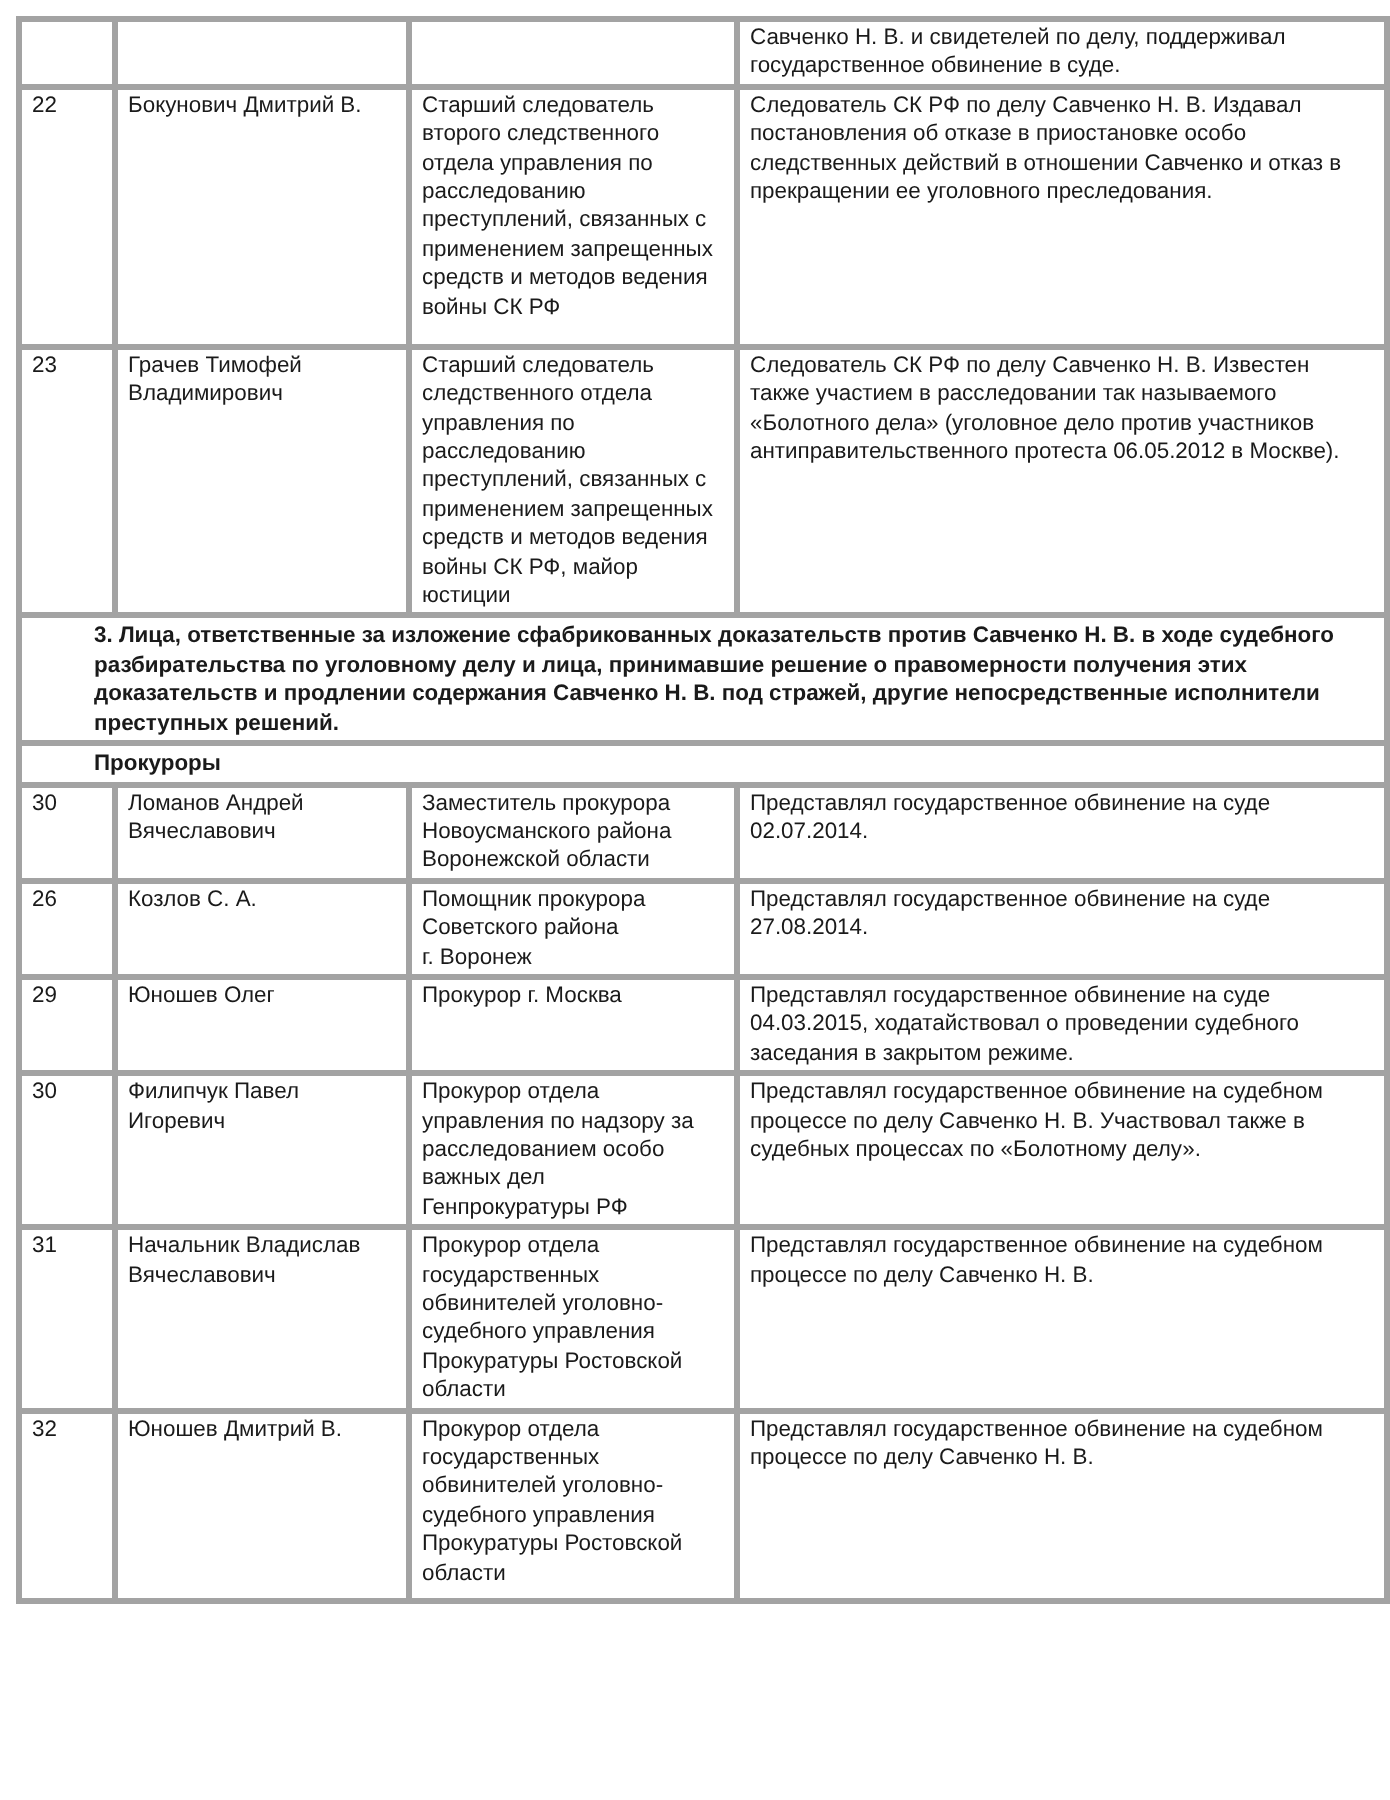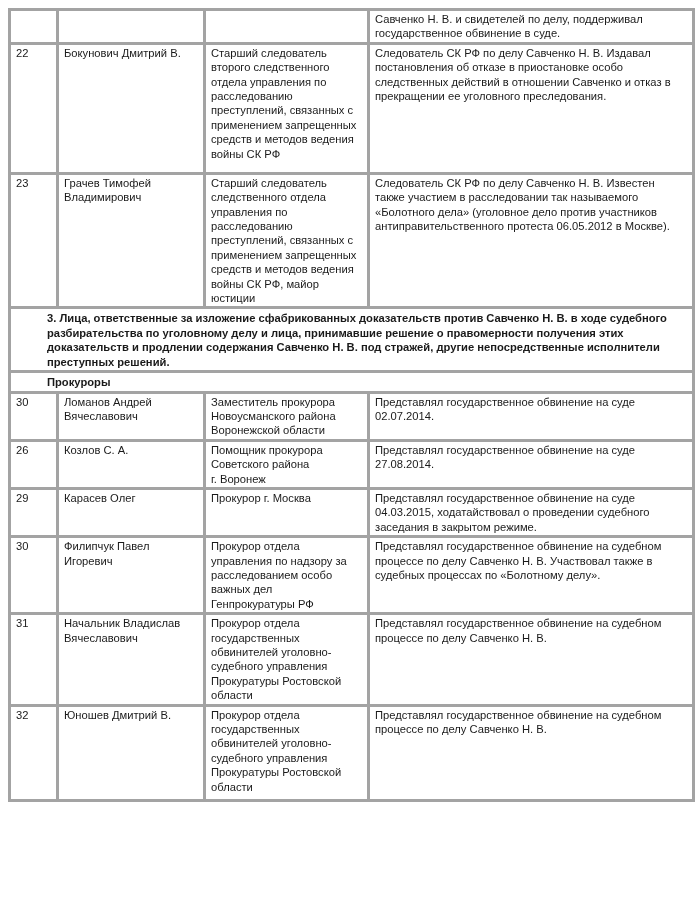--- a/index.html
+++ b/index.html
@@ -84,21 +84,21 @@
       <td>26</td>
       <td class="pre">Козлов С. А.</td>
       <td class="pre">Помощник прокурора
 Советского района
 г. Воронеж</td>
       <td class="pre">Представлял государственное обвинение на суде
 27.08.2014.</td>
     </tr>
     <tr>
       <td>29</td>
-      <td class="pre">Карасев Олег</td>
+      <td class="pre">Юношев Олег</td>
       <td class="pre">Прокурор г. Москва</td>
       <td class="pre">Представлял государственное обвинение на суде
 04.03.2015, ходатайствовал о проведении судебного
 заседания в закрытом режиме.</td>
     </tr>
     <tr>
       <td>30</td>
       <td class="pre">Филипчук Павел
 Игоревич</td>
       <td class="pre">Прокурор отдела

